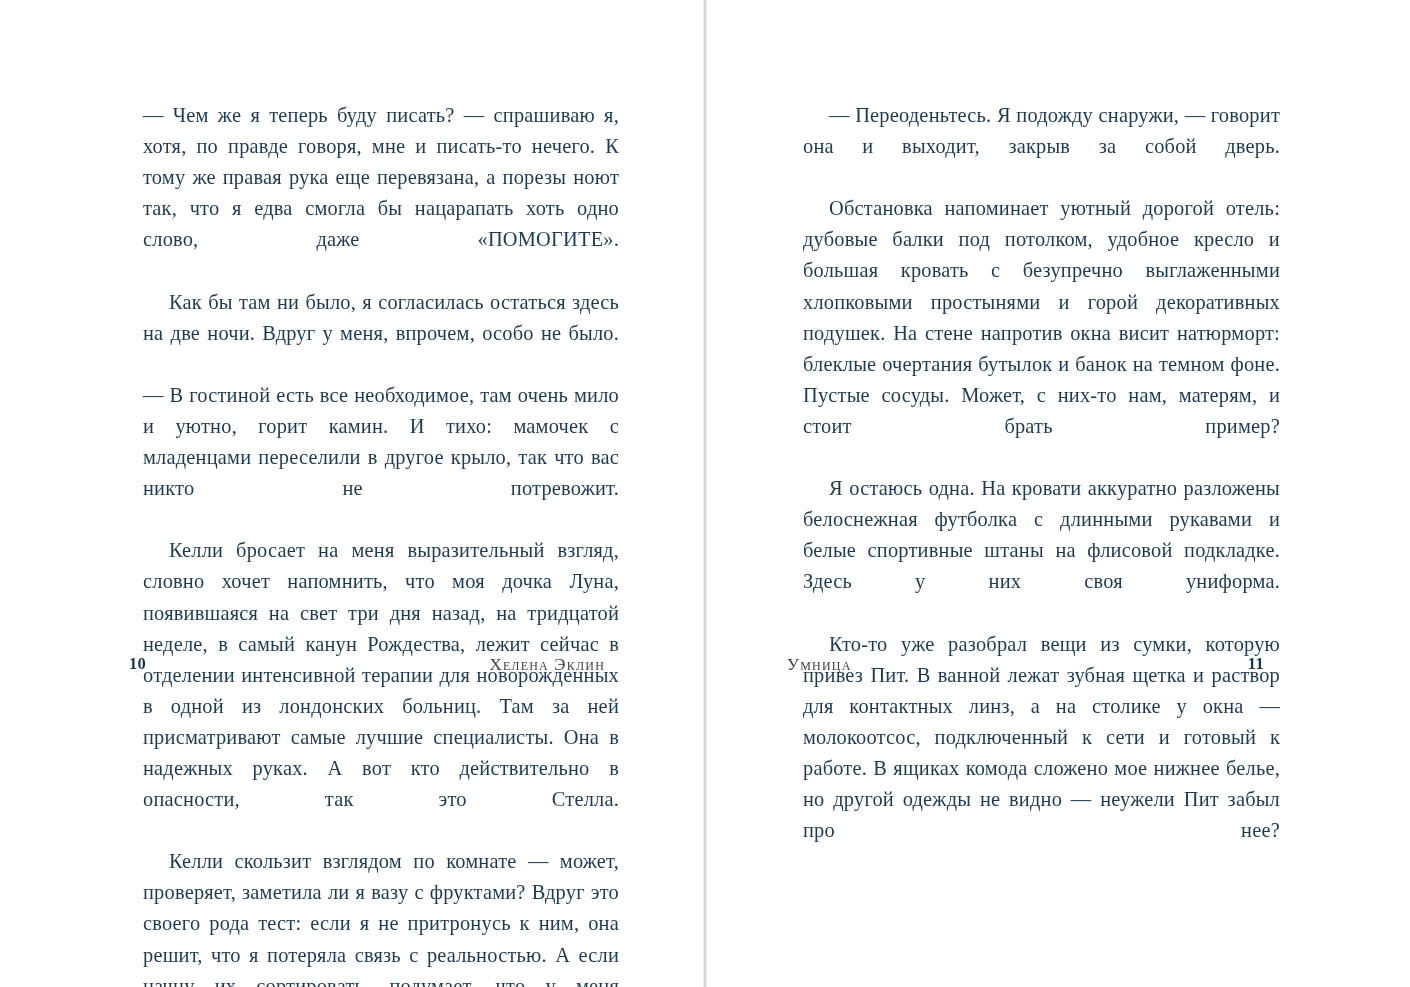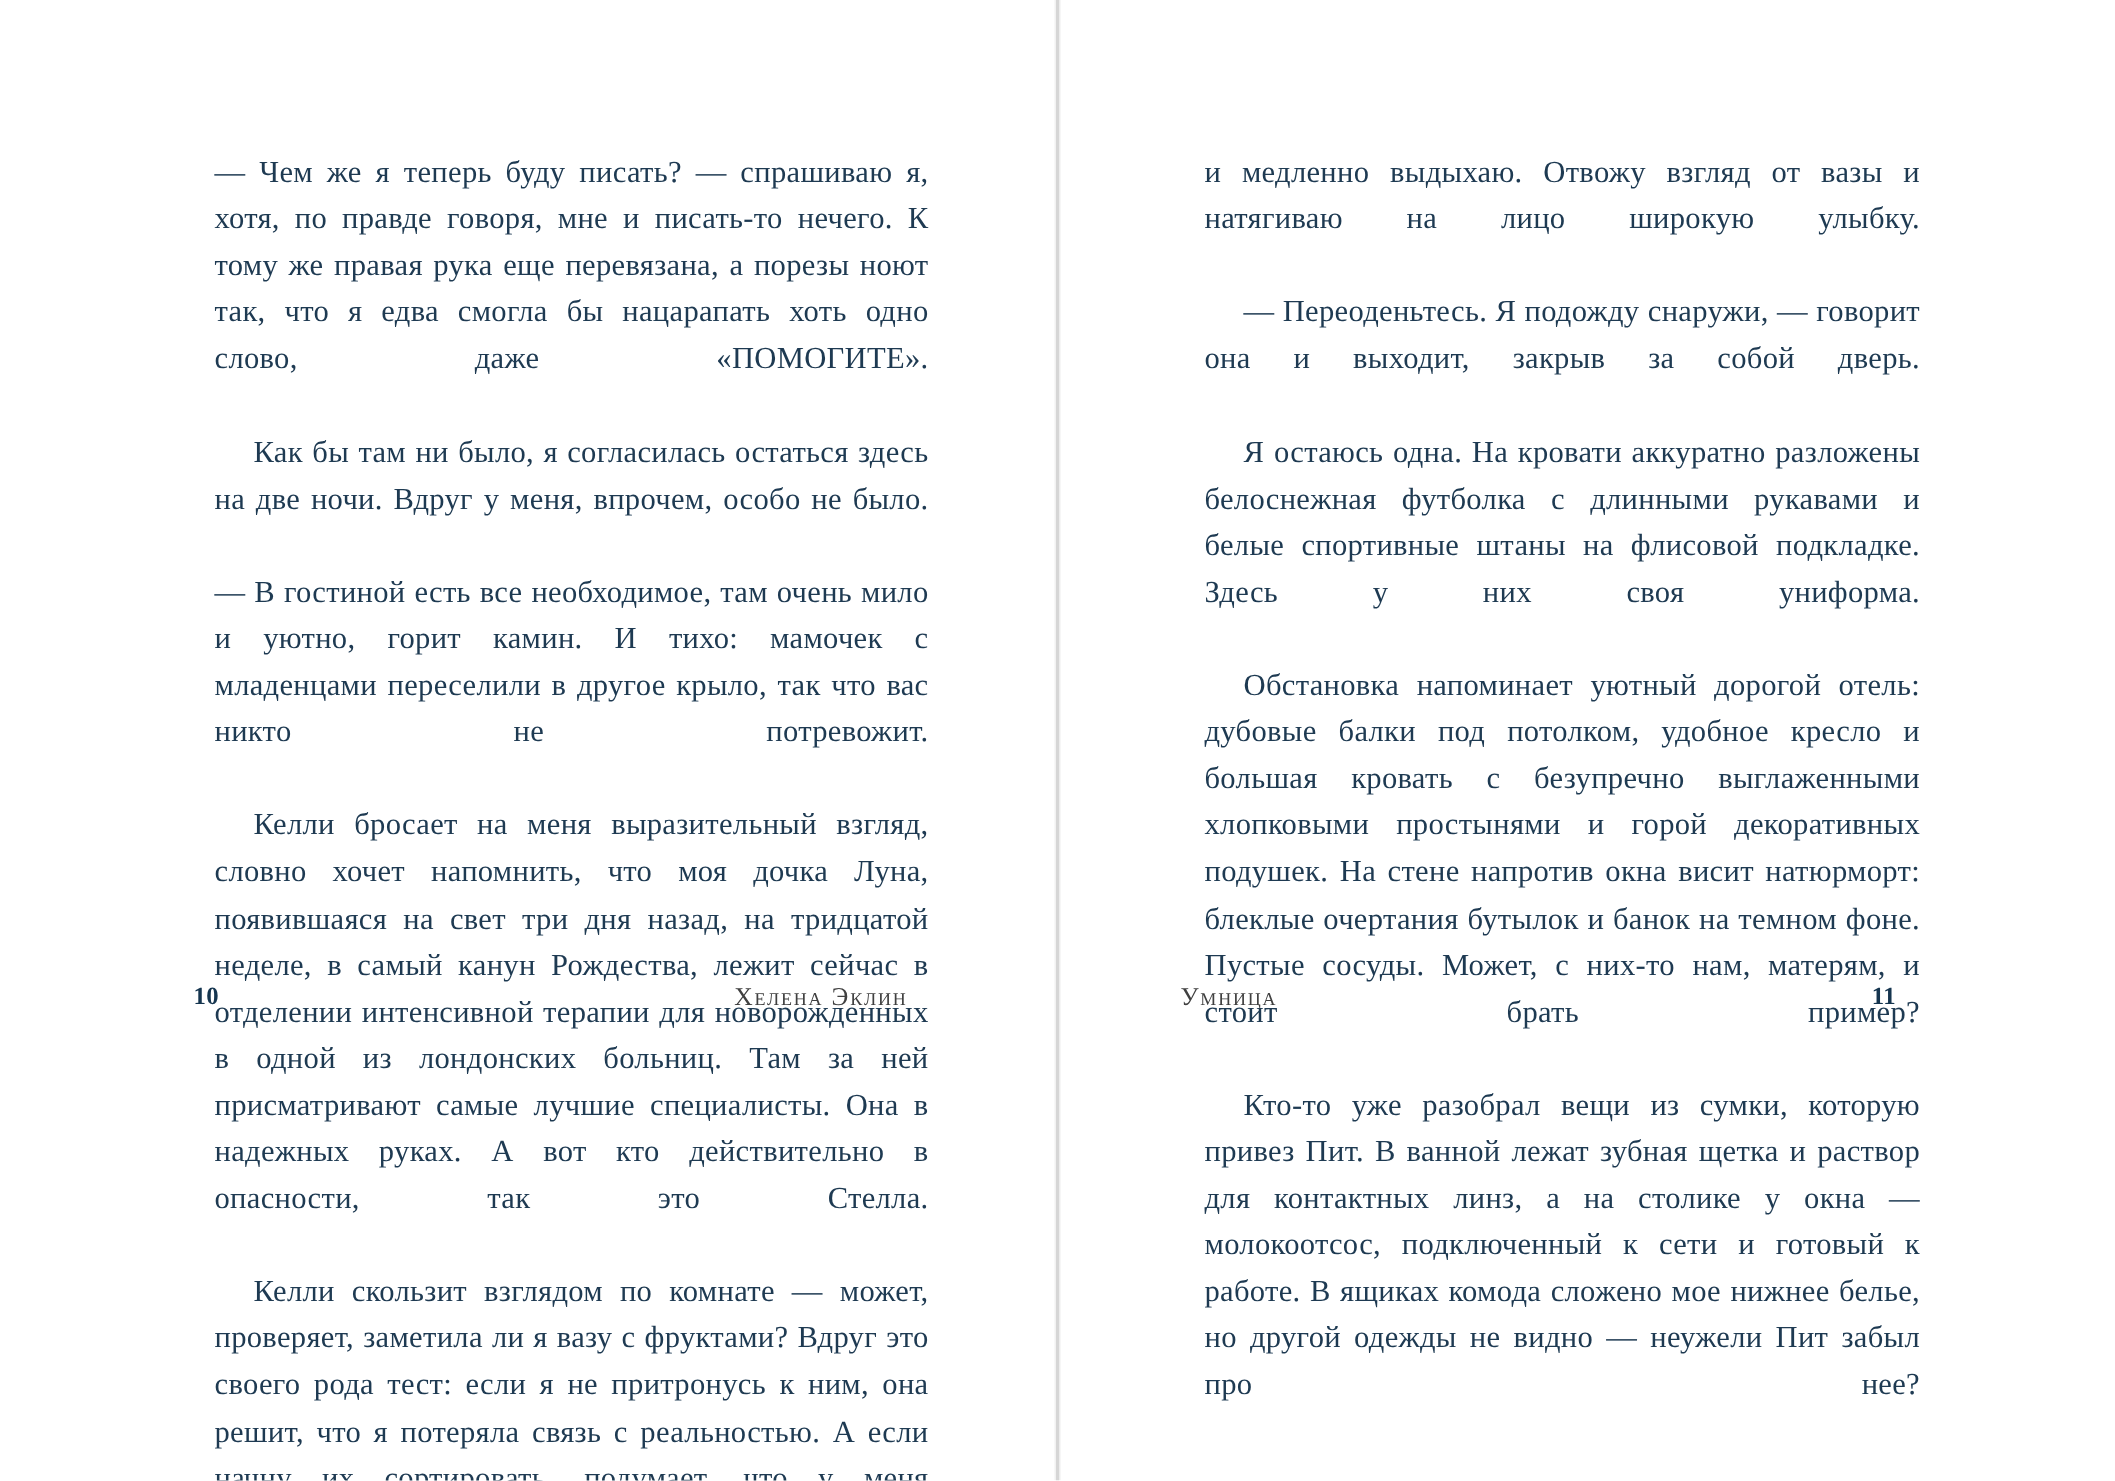--- a/index.html
+++ b/index.html
@@ -120,24 +120,23 @@
       <span class="folio">10</span>
       <span class="spacer"></span>
       <span class="running-head">Хелена Эклин</span>
     </div>
   </div>
 
   <div class="gutter"></div>
 
   <div class="page page-right">
     <div class="text-column">
-      <p>и медленно выдыхаю. Отвожу взгляд от вазы и натягиваю на лицо широкую улыбку.</p>
       <p class="indent">— Переоденьтесь. Я подожду снаружи, — говорит она и выходит, закрыв за собой дверь.</p>
+      <p class="indent">Обстановка напоминает уютный дорогой отель: дубовые балки под потолком, удобное кресло и большая кровать с безупречно выглаженными хлопковыми простынями и горой декоративных подушек. На стене напротив окна висит натюрморт: блеклые очертания бутылок и банок на темном фоне. Пустые сосуды. Может, с них-то нам, матерям, и стоит брать пример?</p>
       <p class="indent">Я остаюсь одна. На кровати аккуратно разложены белоснежная футболка с длинными рукавами и белые спортивные штаны на флисовой подкладке. Здесь у них своя униформа.</p>
-      <p class="indent">Обстановка напоминает уютный дорогой отель: дубовые балки под потолком, удобное кресло и большая кровать с безупречно выглаженными хлопковыми простынями и горой декоративных подушек. На стене напротив окна висит натюрморт: блеклые очертания бутылок и банок на темном фоне. Пустые сосуды. Может, с них-то нам, матерям, и стоит брать пример?</p>
       <p class="indent">Кто-то уже разобрал вещи из сумки, которую привез Пит. В ванной лежат зубная щетка и раствор для контактных линз, а на столике у окна — молокоотсос, подключенный к сети и готовый к работе. В ящиках комода сложено мое нижнее белье, но другой одежды не видно — неужели Пит забыл про нее?</p>
 
     </div>
     <div class="footer">
       <span class="running-head">Умница</span>
       <span class="spacer"></span>
       <span class="folio">11</span>
     </div>
   </div>
 

